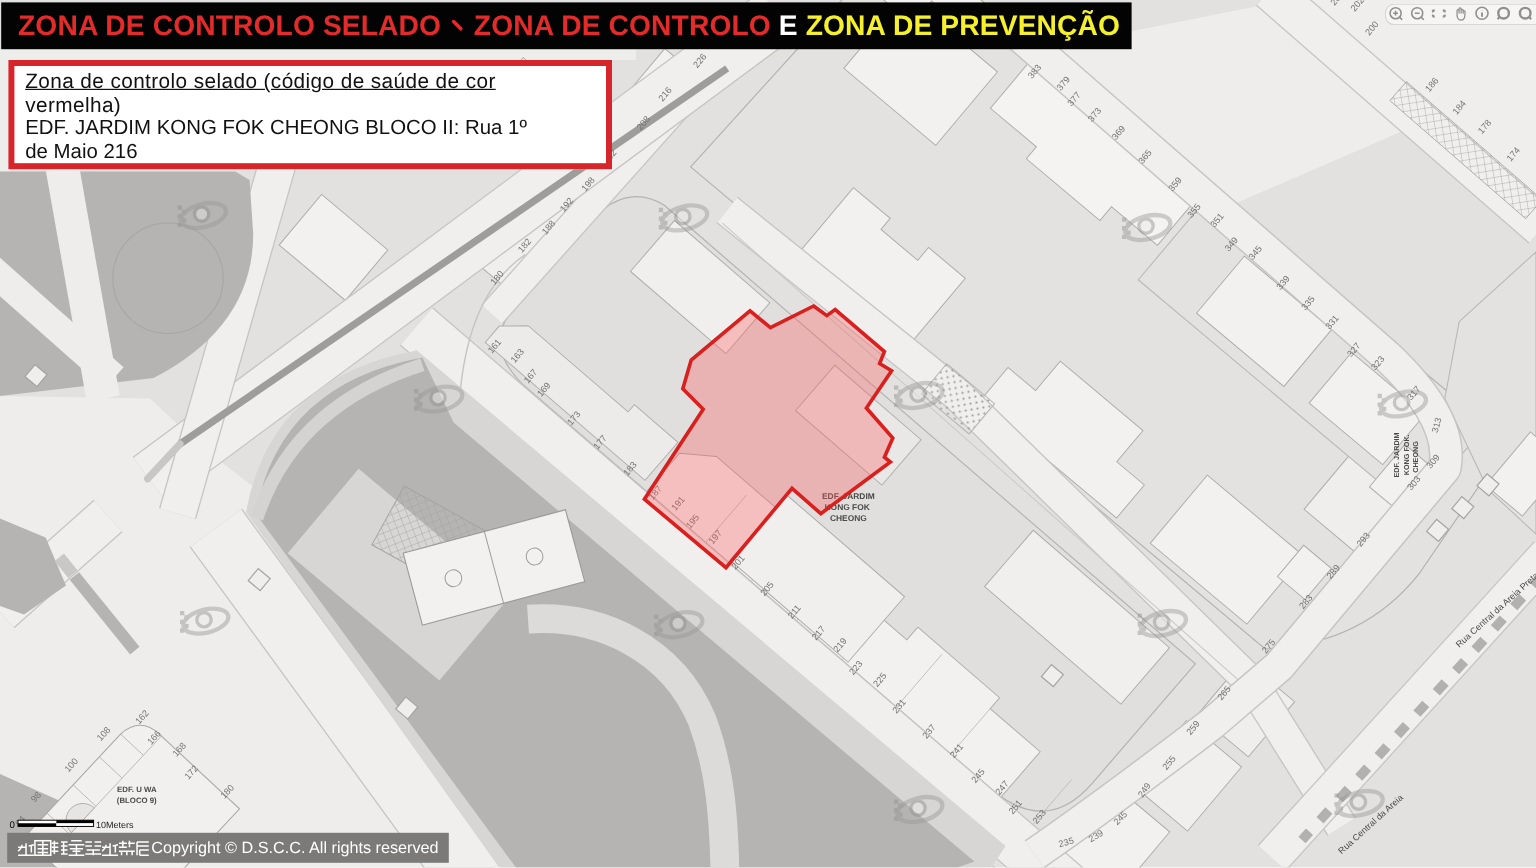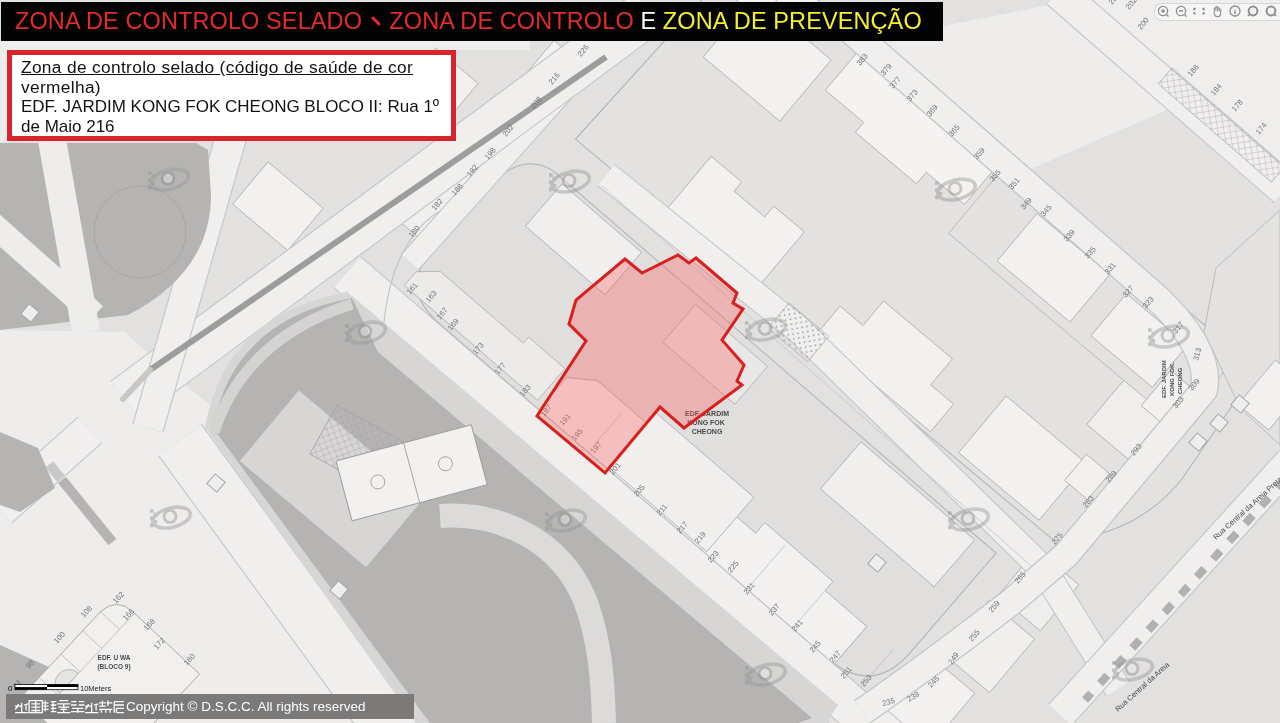--- a/index.html
+++ b/index.html
@@ -1,22 +1,22 @@
 <!DOCTYPE html>
 <html><head><meta charset="utf-8">
 <style>
 html,body{margin:0;padding:0;background:#fff}
 body{width:1280px;height:723px;position:relative;overflow:hidden;font-family:"Liberation Sans",sans-serif}
 #map{position:absolute;left:0;top:0}
 #banner{position:absolute;left:1px;top:2px;width:942px;height:39px;background:#030303;color:#e32b2b;
- font-size:23.5px;font-weight:normal;line-height:39px;white-space:nowrap;letter-spacing:0.1px}
+ font-size:23.5px;font-weight:bold;line-height:39px;white-space:nowrap;letter-spacing:0.1px}
 #banner .y{color:#f4f02b} #banner .w{color:#fff}
-#infobox{position:absolute;left:7px;top:50px;width:449px;height:91px;box-sizing:border-box;
+#infobox{position:absolute;left:7px;top:50px;width:503px;height:91px;box-sizing:border-box;
  border:5px solid #d6252b;background:#fff;color:#111;font-size:17px;line-height:19.5px;padding:3px 0 0 9px}
-#copy{position:absolute;left:6px;top:694px;width:408px;height:25px;background:#7b7a79;color:#fff;
+#copy{position:absolute;left:6px;top:694px;width:368px;height:25px;background:#7b7a79;color:#fff;
  font-size:13.5px;line-height:25px;white-space:nowrap}
 #copy svg{vertical-align:-4px}
 #scale{position:absolute;left:7px;top:679px;width:120px;height:12px}
 #toolbar{position:absolute;left:1154px;top:3px;width:126px;height:16px;background:#f6f5f4;
  border:1px solid #d8d7d6;border-right:none;border-radius:8px 0 0 8px}
 </style></head><body>
 
 <div id="map">
 <svg width="1280" height="723" viewBox="0 0 1280 723" font-family="Liberation Sans, sans-serif">
 <defs>

